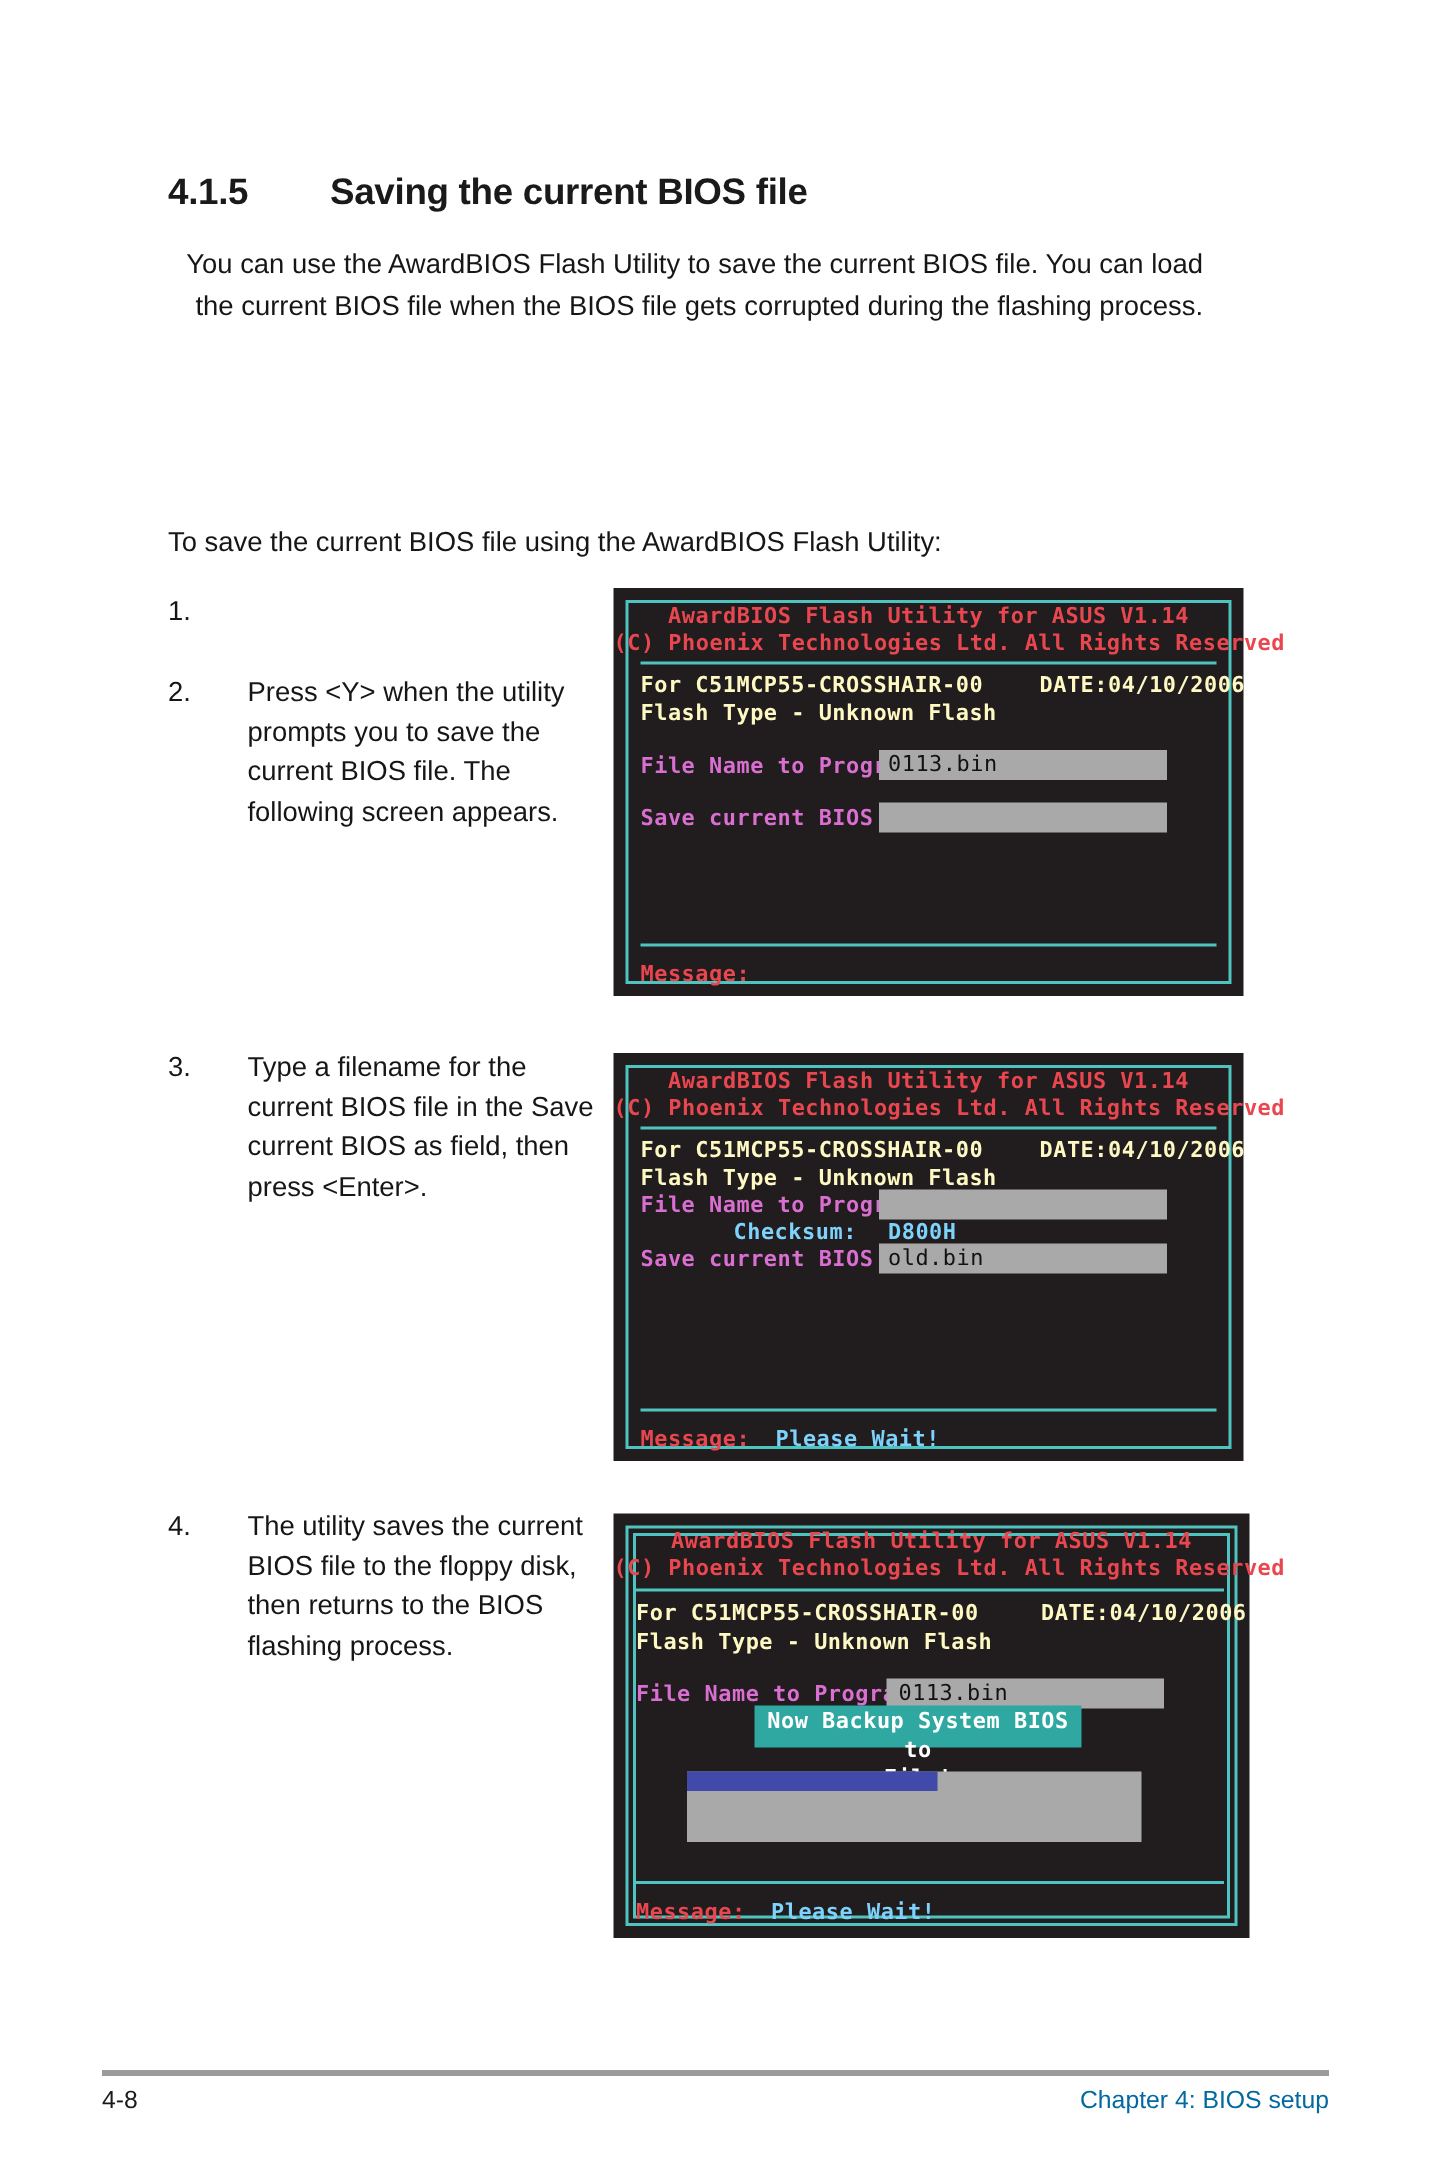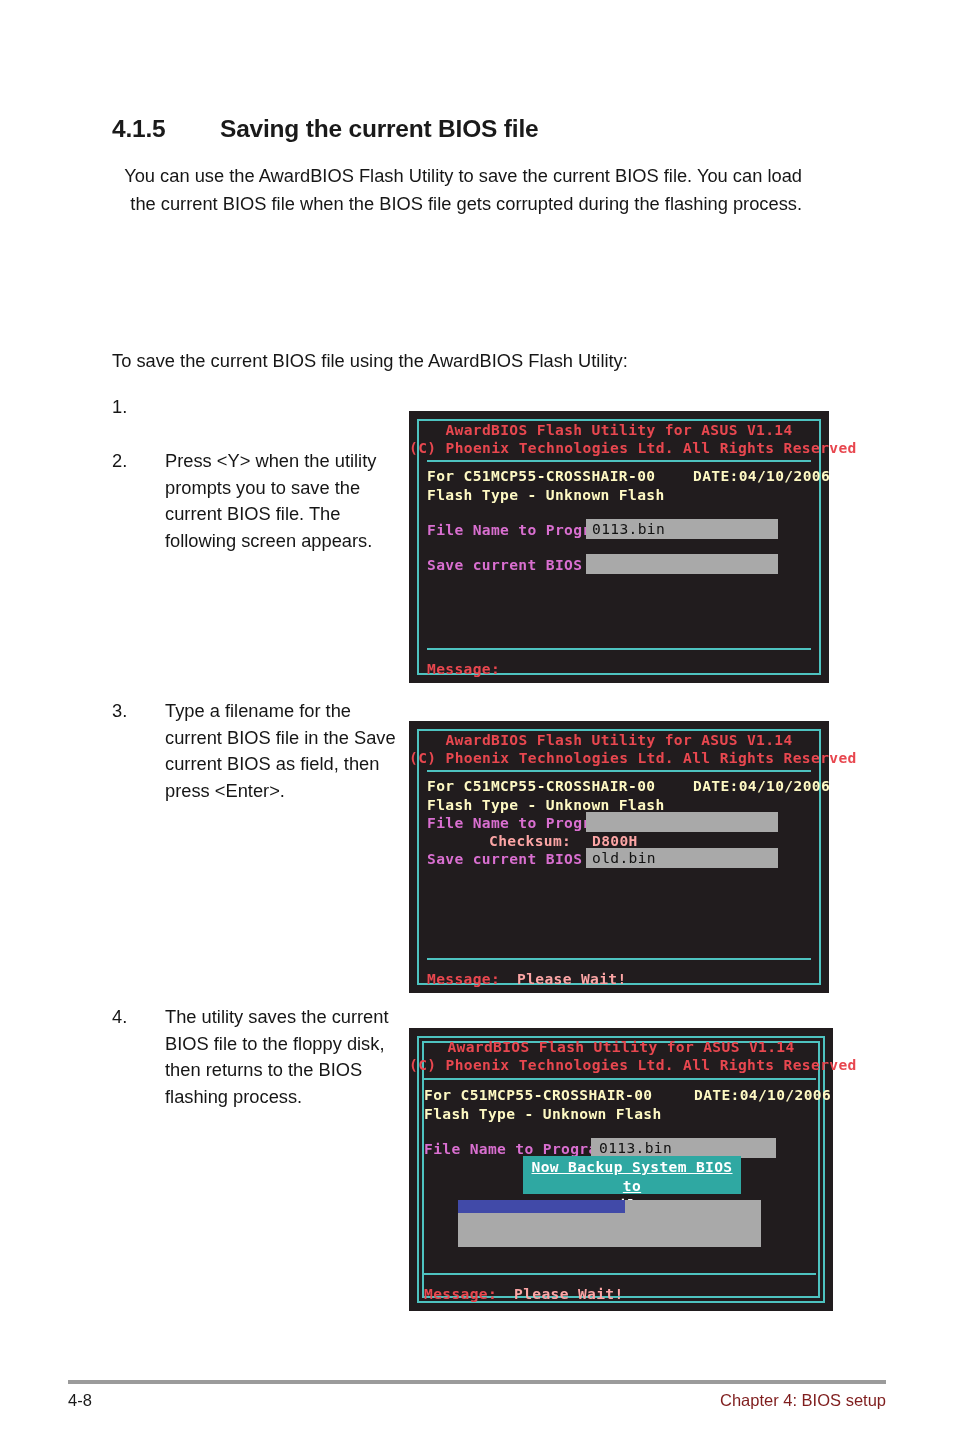--- a/index.html
+++ b/index.html
@@ -119,21 +119,20 @@
   #step-1 { left: 112px; top: 394px; }
   #step-2 { left: 112px; top: 448px; }
   #step-3 { left: 112px; top: 698px; }
   #step-4 { left: 112px; top: 1004px; }
 
   
   .bios-screen {
     position: absolute;
     background: #211c1e;
     box-sizing: border-box;
-    margin-top: 19px;
   }
   .bios-inner {
     position: absolute;
     left: 8px;
     top: 8px;
     right: 8px;
     bottom: 8px;
     border: 2px solid #4ec3c0;
     box-sizing: border-box;
   }
@@ -154,21 +153,21 @@
     font-family: "DejaVu Sans Mono", "Liberation Mono", monospace;
     font-size: 14.6px;
     font-weight: bold;
     letter-spacing: 0.35px;
     white-space: pre;
     line-height: 18px;
   }
   .c-red   { color: #e8474f; }
   .c-green { color: #fef9c3; }
   .c-pink  { color: #d96fd0; }
-  .c-white { color: #fca5a5; }
+  .c-white { color: #7dd3fc; }
 
   .bios-divider {
     position: absolute;
     height: 2px;
     background: #4ec3c0;
   }
 
   .bios-field {
     position: absolute;
     background: #a9a9a9;
@@ -222,21 +221,21 @@
     left: 68px;
     top: 1391px;
     font-size: 16.5px;
     color: #1a1a1a;
   }
   .footer-right {
     position: absolute;
     right: 68px;
     top: 1391px;
     font-size: 16.5px;
-    color: #7f1d1d;
+    color: #0369a1;
     text-align: right;
   }
 </style>
 </head>
 <body>
 
 <div class="page">
 
   <div class="section-heading">
     <span class="sec-num">4.1.5</span><span>Saving the current BIOS file</span>
@@ -308,21 +307,21 @@
     </div>
     <div class="bios-line c-red" style="left:0; top:10px; width:424px; text-align:center;">AwardBIOS Flash Utility for ASUS V1.14</div>
     <div class="bios-line c-red" style="left:0; top:28px; width:424px; text-align:center;">(C) Phoenix Technologies Ltd. All Rights Reserved</div>
     <div class="bios-divider" style="left:15px; top:50px; width:392px;"></div>
     <div class="bios-line c-green" style="left:15px; top:58px;">For C51MCP55-CROSSHAIR-00</div>
     <div class="bios-line c-green" style="left:285px; top:58px;">DATE:04/10/2006</div>
     <div class="bios-line c-green" style="left:15px; top:77px;">Flash Type - Unknown Flash</div>
     <div class="bios-line c-pink" style="left:15px; top:112px;">File Name to Program:</div>
     <div class="bios-field" style="left:182px; top:110px; width:185px;"></div>
     <div class="bios-field-val" style="left:190px; top:110px;">0113.bin</div>
-    <div class="backup-dialog" style="left:114px; top:128px; width:218px; height:38px;text-decoration:underline;">
+    <div class="backup-dialog" style="left:94px; top:128px; width:218px; height:28px;">
       <div>Now Backup System BIOS to</div>
       <div>File!</div>
     </div>
     <div class="progress-panel" style="left:49px; top:172px; width:303px; height:47px;">
       <div class="progress-fill" style="left:0; top:0; width:167px; height:13px;"></div>
     </div>
     <div class="bios-divider" style="left:15px; top:245px; width:392px;"></div>
     <div class="bios-line c-red" style="left:15px; top:257px;">Message:</div>
     <div class="bios-line c-white" style="left:105px; top:257px;">Please Wait!</div>
   </div>

